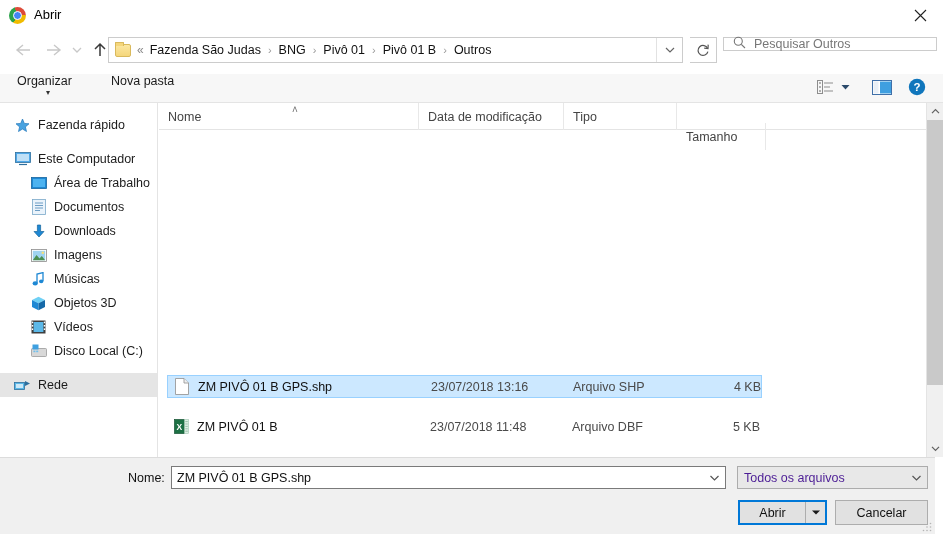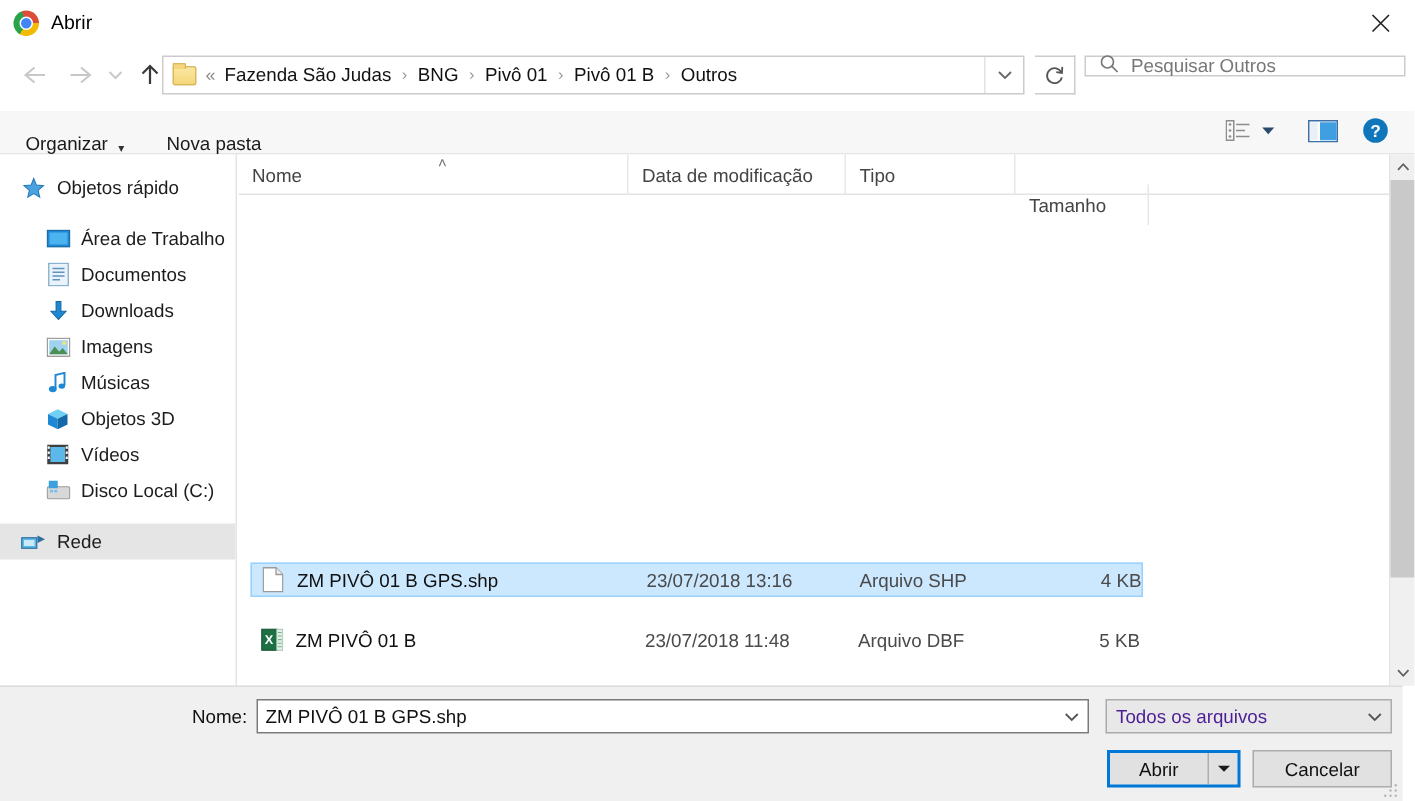--- a/index.html
+++ b/index.html
@@ -93,22 +93,22 @@
   .search-icon { margin-left: 9px; margin-right: 8px; flex: none; }
   .search-ph { color: #777; font-size: 12.5px; }
 
   
   .toolbar {
     position: absolute; top: 74px; left: 0; width: 943px; height: 29px;
     background: #f7f7f7; border-bottom: 1px solid #e4e4e4;
   }
   .tb-item {
     position: absolute; top: 0; height: 29px;
-    display: flex; align-items: flex-end; font-size: 12.5px; color: #1a1a1a;
-    cursor: pointer; padding: 0 6px;
+    display: flex; align-items: center; font-size: 12.5px; color: #1a1a1a;
+    cursor: pointer; padding: 0 6px; flex-direction: column;
   }
   .tb-organizar { left: 11px; }
   .tb-nova { left: 105px; }
   .tb-caret { margin-left: 7px; font-size: 8px; color: #333; }
   .tb-right {
     position: absolute; top: 0; height: 29px; display: flex; align-items: center;
     cursor: pointer;
   }
   .tb-view { left: 817px; }
   .tb-pane { left: 872px; }
@@ -355,25 +355,35 @@
 
   <div class="sidebar">
     <div class="nav-gap"></div>
 
     <div class="nav-item root">
       <span class="nav-ico">
         <svg width="15" height="15" viewBox="0 0 15 15">
           <path d="M7.5,1 L9.3,5.4 L14,5.8 L10.4,8.9 L11.5,13.5 L7.5,11 L3.5,13.5 L4.6,8.9 L1,5.8 L5.7,5.4 Z" fill="#4aa3e0" stroke="#2279bb" stroke-width="0.7"></path>
         </svg>
       </span>
-      <span>Objetos rápido</span>
+      <span>Fazenda rápido</span>
     </div>
 
     <div class="nav-gap"></div>
 
+    <div class="nav-item root">
+      <span class="nav-ico">
+        <svg width="16" height="14" viewBox="0 0 16 14">
+          <rect x="0.5" y="0.5" width="15" height="10" fill="#4fa8e8" stroke="#2d6f9e" stroke-width="0.8"></rect>
+          <rect x="2" y="2" width="12" height="7" fill="#bfe0f7"></rect>
+          <path d="M4,12.5 L12,12.5" stroke="#2d6f9e" stroke-width="1.2"></path>
+        </svg>
+      </span>
+      <span>Este Computador</span>
+    </div>
 
     <div class="nav-item indent">
       <span class="nav-ico">
         <svg width="16" height="13" viewBox="0 0 16 13">
           <rect x="0.5" y="0.5" width="15" height="11" fill="#1e88d4" stroke="#15659e" stroke-width="0.8"></rect>
           <rect x="2" y="2" width="12" height="8" fill="#4db3f0"></rect>
         </svg>
       </span>
       <span>Área de Trabalho</span>
     </div>

